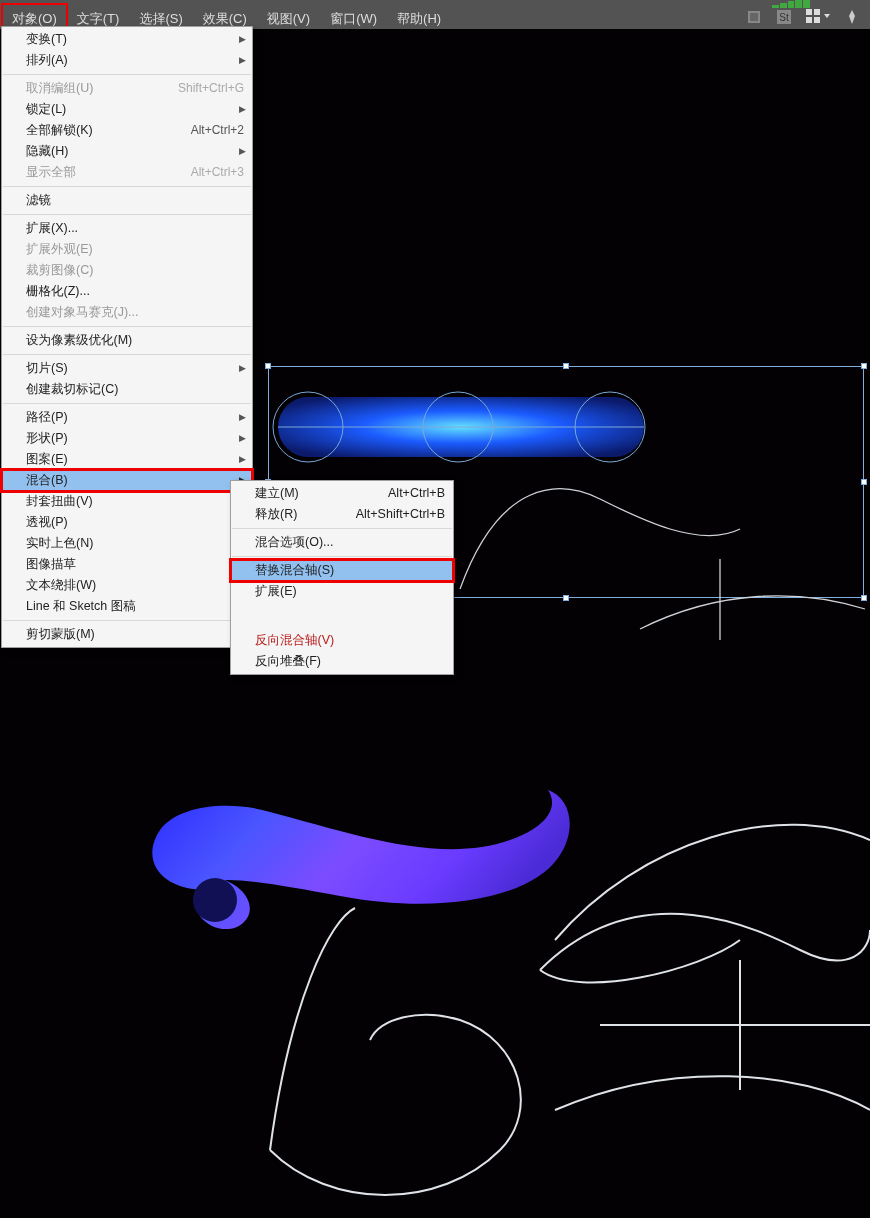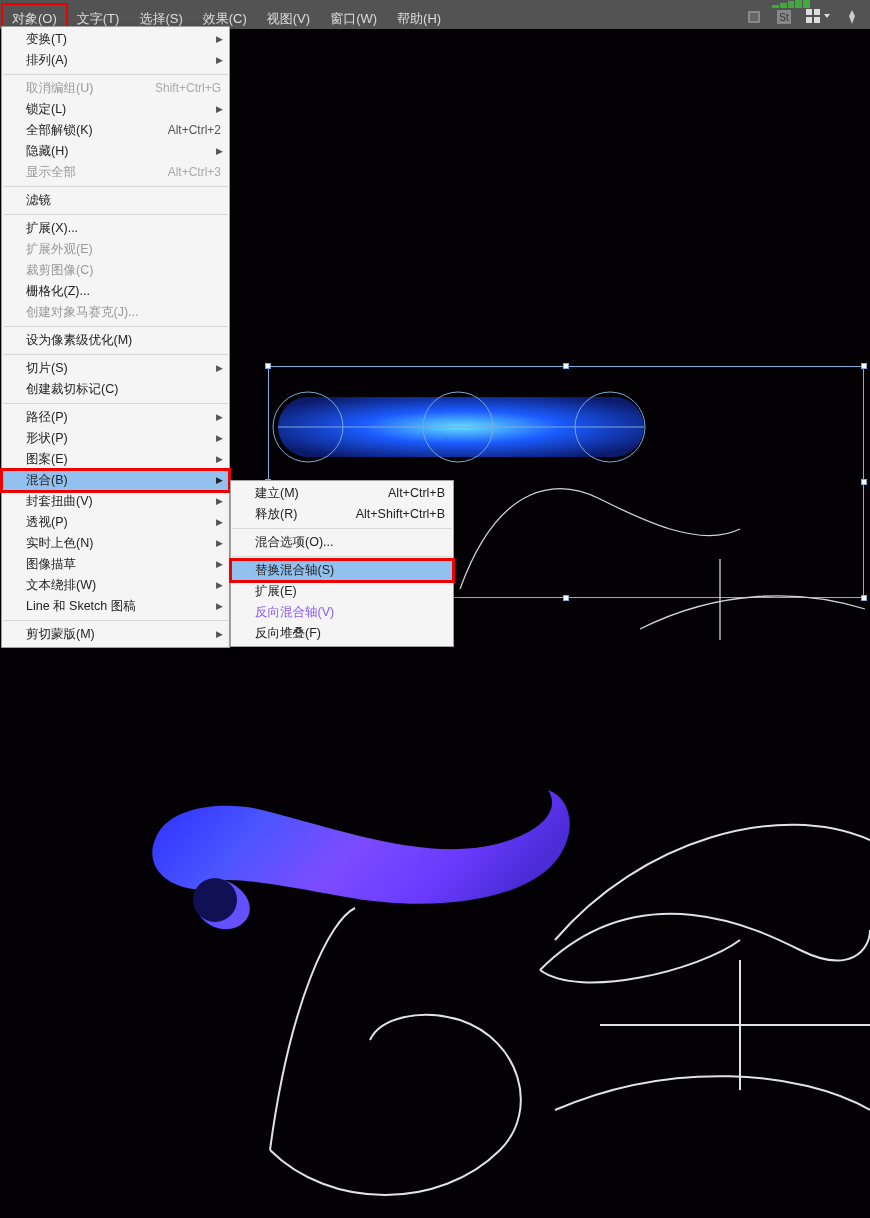--- a/index.html
+++ b/index.html
@@ -47,21 +47,21 @@
   .canvas-top {
     position: absolute;
     top: 29px; left: 0; right: 0;
     height: 611px;
     background: #030104;
   }
   .dropdown {
     position: absolute;
     top: 26px;
     left: 1px;
-    width: 229px;
+    width: 252px;
     background: #f5f5f5;
     border: 1px solid #a0a0a0;
     box-shadow: 3px 3px 6px rgba(0,0,0,0.3);
     z-index: 20;
     padding: 2px 0;
   }
   .dropdown .item {
     display: flex;
     justify-content: space-between;
     align-items: center;
@@ -106,21 +106,21 @@
   }
   .submenu .item {
     display: flex;
     justify-content: space-between;
     align-items: center;
     padding: 2px 8px 2px 24px;
     color: #222;
     font-size: 12.5px;
     line-height: 17px;
   }
-  .submenu .item.disabled { color: #8b5cf6; }
+  .submenu .item.disabled { color: #b91c1c; margin-top: 28px; }
   .submenu .item.hl { background: #92c1f0; }
   .submenu .sep {
     height: 1px;
     background: #d8d8d8;
     margin: 3px 1px;
   }
   .sel-box {
     position: absolute;
     border: 1px solid #7faee0;
   }

